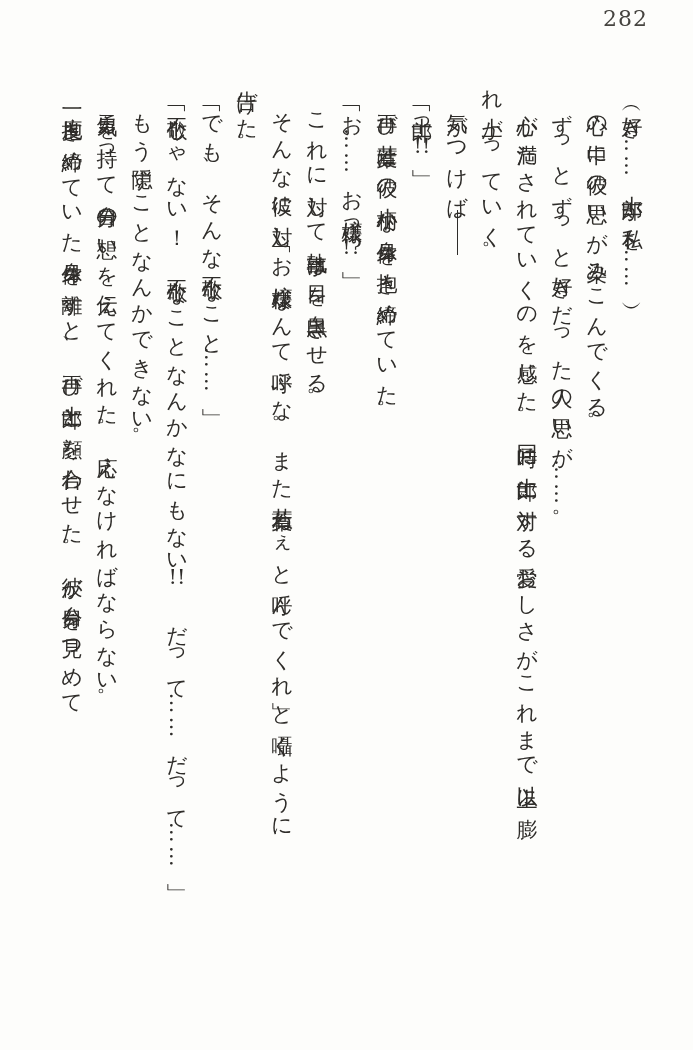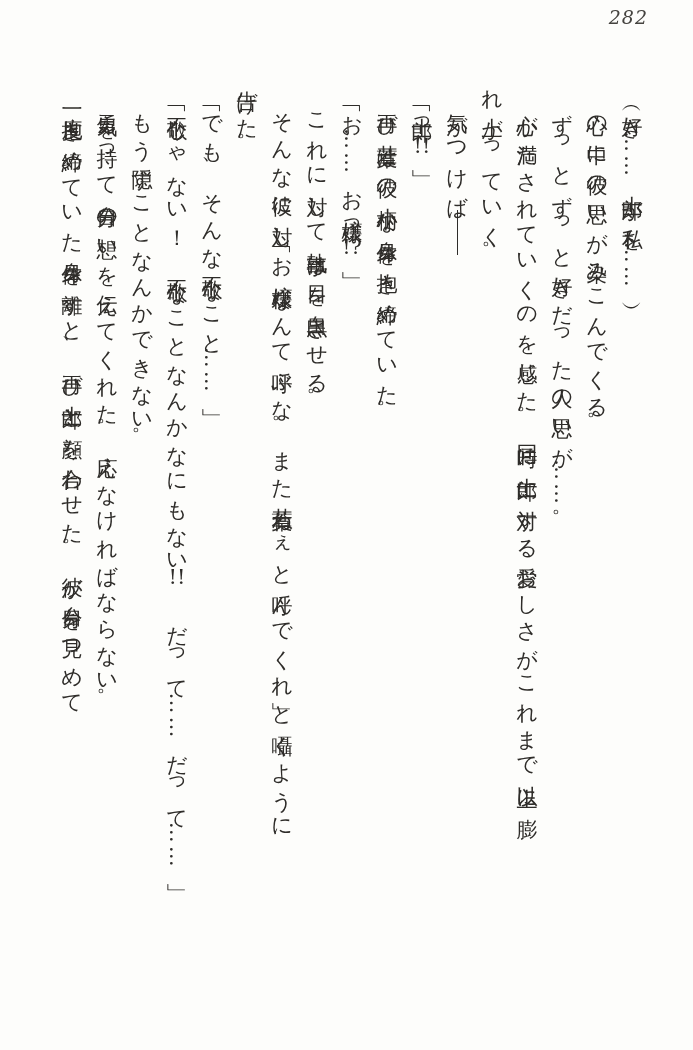--- a/index.html
+++ b/index.html
@@ -11,22 +11,21 @@
   }
   .page {
     position: relative;
     width: 693px; height: 1050px;
     background: #fdfdfb;
     overflow: hidden;
   }
   .pagenum {
     position: absolute;
     top: 6px; right: 45px;
-    font-size: 19px;
-    font-style: italic;
+    font-size: 22px;
     letter-spacing: 1px;
     color: #45433f;
   }
   .text-columns {
     position: absolute;
     top: 74px; right: 44px;
     height: 920px;
     writing-mode: vertical-rl;
     text-orientation: mixed;
     font-size: 21px;

